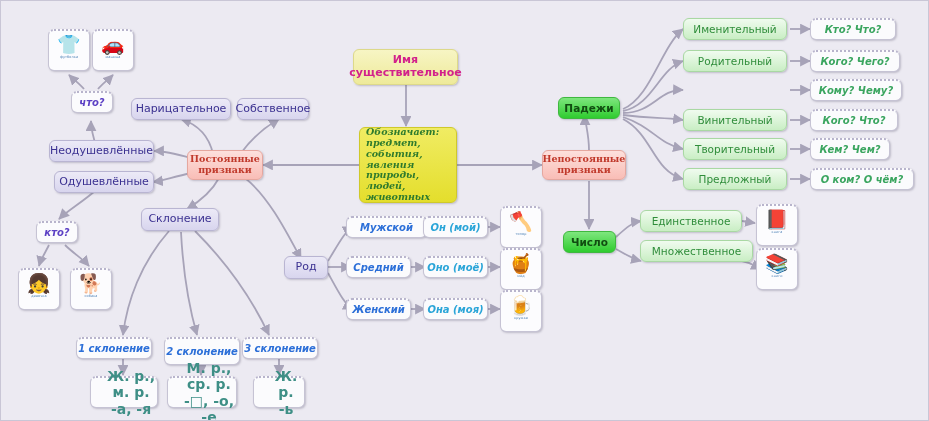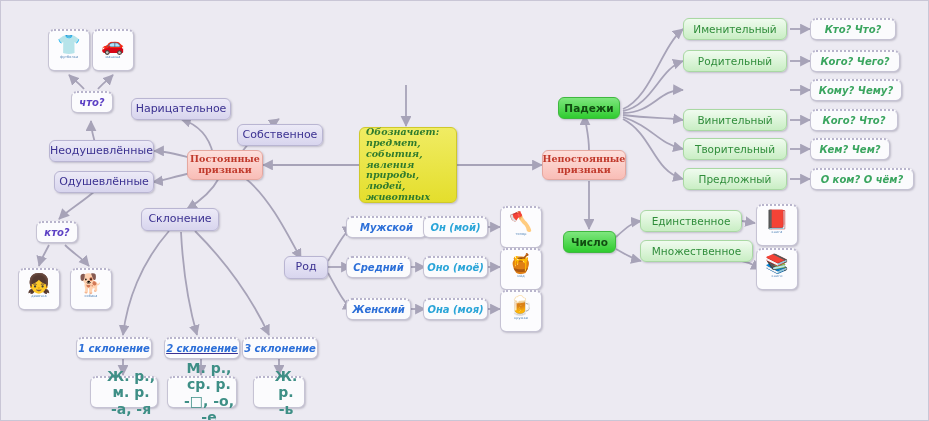--- a/index.html
+++ b/index.html
@@ -189,36 +189,38 @@
       <path d="M789,178 L809,178"></path>
 
       <path d="M615,236 C626,226 632,221 640,220"></path>
       <path d="M615,248 C626,254 632,258 640,260"></path>
 
       <path d="M741,220 L754,222"></path>
       <path d="M741,260 C752,262 756,266 760,268"></path>
     </g>
   </svg>
 
+  <div class="node n-yellowpale" style="left:352px;top:48px;width:105px;height:36px;">Имя
+существительное</div>
 
   <div class="node n-yellow" style="left:358px;top:126px;width:98px;height:76px;">Обозначает:
 предмет,
 события,
 явления природы,
 людей,
 животных</div>
 
   <div class="node n-pink" style="left:186px;top:149px;width:76px;height:30px;">Постоянные
 признаки</div>
 
   <div class="node n-pink" style="left:541px;top:149px;width:84px;height:30px;">Непостоянные
 признаки</div>
 
   <div class="node n-lav" style="left:130px;top:97px;width:100px;height:22px;">Нарицательное</div>
-  <div class="node n-lav" style="left:236px;top:97px;width:86px;height:22px;margin-top:26px;">Собственное</div>
+  <div class="node n-lav" style="left:236px;top:97px;width:72px;height:22px;">Собственное</div>
 
   <div class="node n-lav" style="left:48px;top:139px;width:105px;height:22px;">Неодушевлённые</div>
   <div class="node n-lav" style="left:53px;top:170px;width:100px;height:22px;">Одушевлённые</div>
 
   <div class="node n-white" style="left:70px;top:90px;width:42px;height:22px;">
     <span class="violet-it">что?</span>
   </div>
   <div class="node n-white" style="left:35px;top:220px;width:42px;height:22px;">
     <span class="violet-it">кто?</span>
   </div>
@@ -239,21 +241,21 @@
   <div class="node n-img" style="left:69px;top:267px;width:42px;height:42px;">
     <span class="glyph">🐕</span>
     <span class="cap">собака</span>
   </div>
 
   <div class="node n-lav" style="left:140px;top:207px;width:78px;height:23px;">Склонение</div>
 
   <div class="node n-white" style="left:75px;top:336px;width:76px;height:22px;">
     <span class="blue-it">1 склонение</span>
   </div>
-  <div class="node n-white" style="left:163px;top:336px;width:76px;height:22px;text-decoration:underline;">
+  <div class="node n-white" style="left:163px;top:336px;width:76px;height:28px;">
     <span class="blue-it">2 склонение</span>
   </div>
   <div class="node n-white" style="left:241px;top:336px;width:76px;height:22px;">
     <span class="blue-it">3 склонение</span>
   </div>
 
   <div class="node n-white teal" style="left:89px;top:375px;width:68px;height:32px;">Ж. р., м. р.
 -а, -я</div>
   <div class="node n-white teal" style="left:166px;top:375px;width:70px;height:32px;">М. р., ср. р.
 -□, -о, -е</div>

